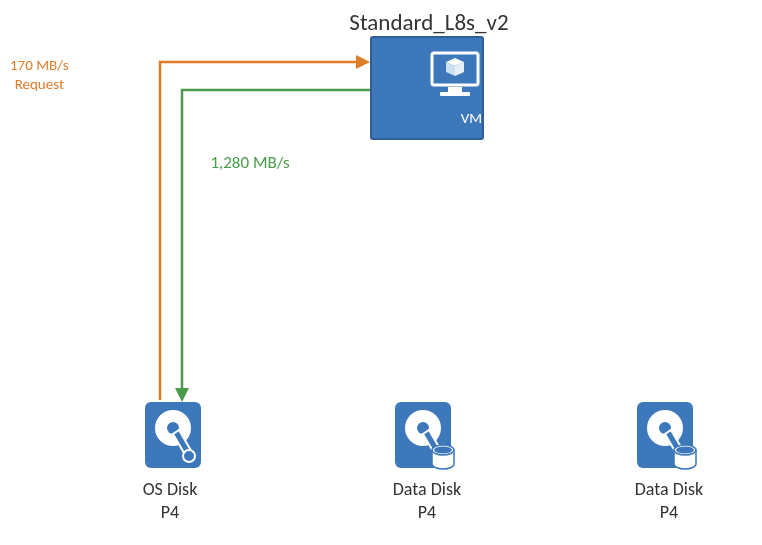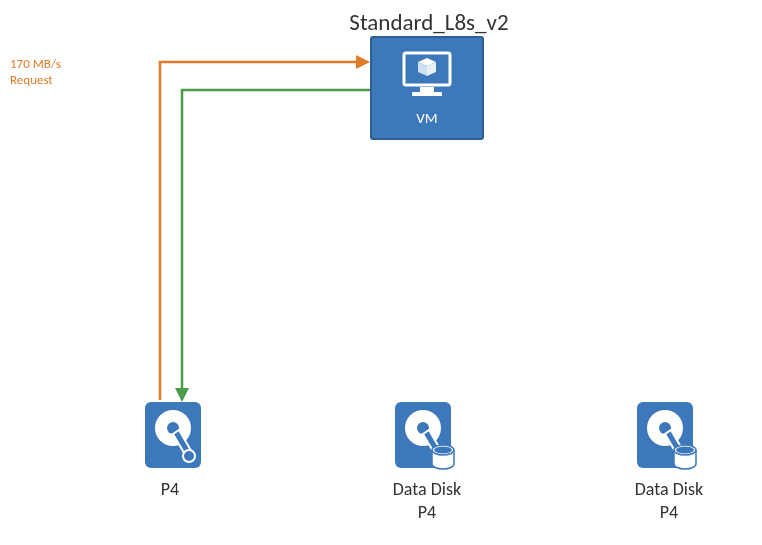--- a/index.html
+++ b/index.html
@@ -37,22 +37,22 @@
     font-weight: 400;
   }
   .disk-label {
     font-size: 18px;
     text-align: center;
     color: #333;
     line-height: 1.25;
   }
   .resp-label {
     color: #e07b2a;
-    font-size: 13px;
-    text-align: left;
+    font-size: 15px;
+    text-align: center;
     line-height: 1.25;
   }
   .req-label {
     color: #4a9c4a;
     font-size: 17px;
     text-align: center;
     line-height: 1.25;
   }
 </style>
 </head>
@@ -64,41 +64,42 @@
 
   <polygon points="182,402 175,388 189,388" fill="#4a9c4a"></polygon>
 
   <path d="M 160 400 L 160 62 L 358 62" stroke="#e07b2a" stroke-width="2.5" fill="none"></path>
 
   <polygon points="370,62 356,55 356,69" fill="#e07b2a"></polygon>
 </svg>
 
 <div class="abs vm-title" style="left:329px; top:8px; width:200px;">Standard_L8s_v2</div>
 
-<div class="abs vm-box" style="left:370px; top:36px;">
+<div class="abs vm-box" style="left:370px; top:36px;align-items:flex-end;">
   <span>
     <svg width="54" height="50" viewBox="0 0 54 50">
       <rect x="4" y="4" width="46" height="32" rx="2" fill="none" stroke="#ffffff" stroke-width="3"></rect>
       <rect x="20" y="38" width="14" height="5" fill="#ffffff"></rect>
       <rect x="12" y="43" width="30" height="4" rx="1" fill="#ffffff"></rect>
 
       <polygon points="27,9 36,13 27,17 18,13" fill="#ffffff"></polygon>
       <polygon points="18,13 27,17 27,27 18,23" fill="#cfe0f0"></polygon>
       <polygon points="36,13 27,17 27,27 36,23" fill="#e7f0f9"></polygon>
     </svg>
   </span>
   <span class="vm-caption">VM</span>
 </div>
 
 <div class="abs resp-label" style="left:10px; top:56px;">
   <div>170 MB/s</div>
   <div>Request</div>
 </div>
 
 <div class="abs req-label" style="left:195px; top:152px; width:110px;">
+  <div>1,280 MB/s</div>
 </div>
 
 <svg width="0" height="0" style="position:absolute">
   <defs>
     <g id="hdd-glyph">
       <rect x="2" y="2" width="56" height="66" rx="6" fill="#3d78bb"></rect>
       <circle cx="30" cy="28" r="18" fill="#ffffff"></circle>
       <circle cx="30" cy="28" r="6" fill="#3d78bb"></circle>
       <path d="M 44 58 L 30 34 L 36 30 L 50 54 Z" fill="#3d78bb" stroke="#ffffff" stroke-width="2"></path>
       <circle cx="46" cy="56" r="6" fill="#3d78bb" stroke="#ffffff" stroke-width="2"></circle>
@@ -116,20 +117,21 @@
 </svg>
 
 <div class="abs" style="left:138px; top:400px; width:70px; text-align:center;">
   <span>
     <svg width="60" height="70" viewBox="0 0 60 70">
         <use href="#hdd-glyph"></use>
       </svg>
   </span>
 </div>
 <div class="abs disk-label" style="left:120px; top:478px; width:100px;">
+  <div>OS Disk</div>
   <div>P4</div>
 </div>
 
 <div class="abs" style="left:390px; top:400px; width:70px; text-align:center;">
   <span>
     <svg width="64" height="72" viewBox="0 0 64 72">
         <use href="#hdd-with-db"></use>
       </svg>
   </span>
 </div>

